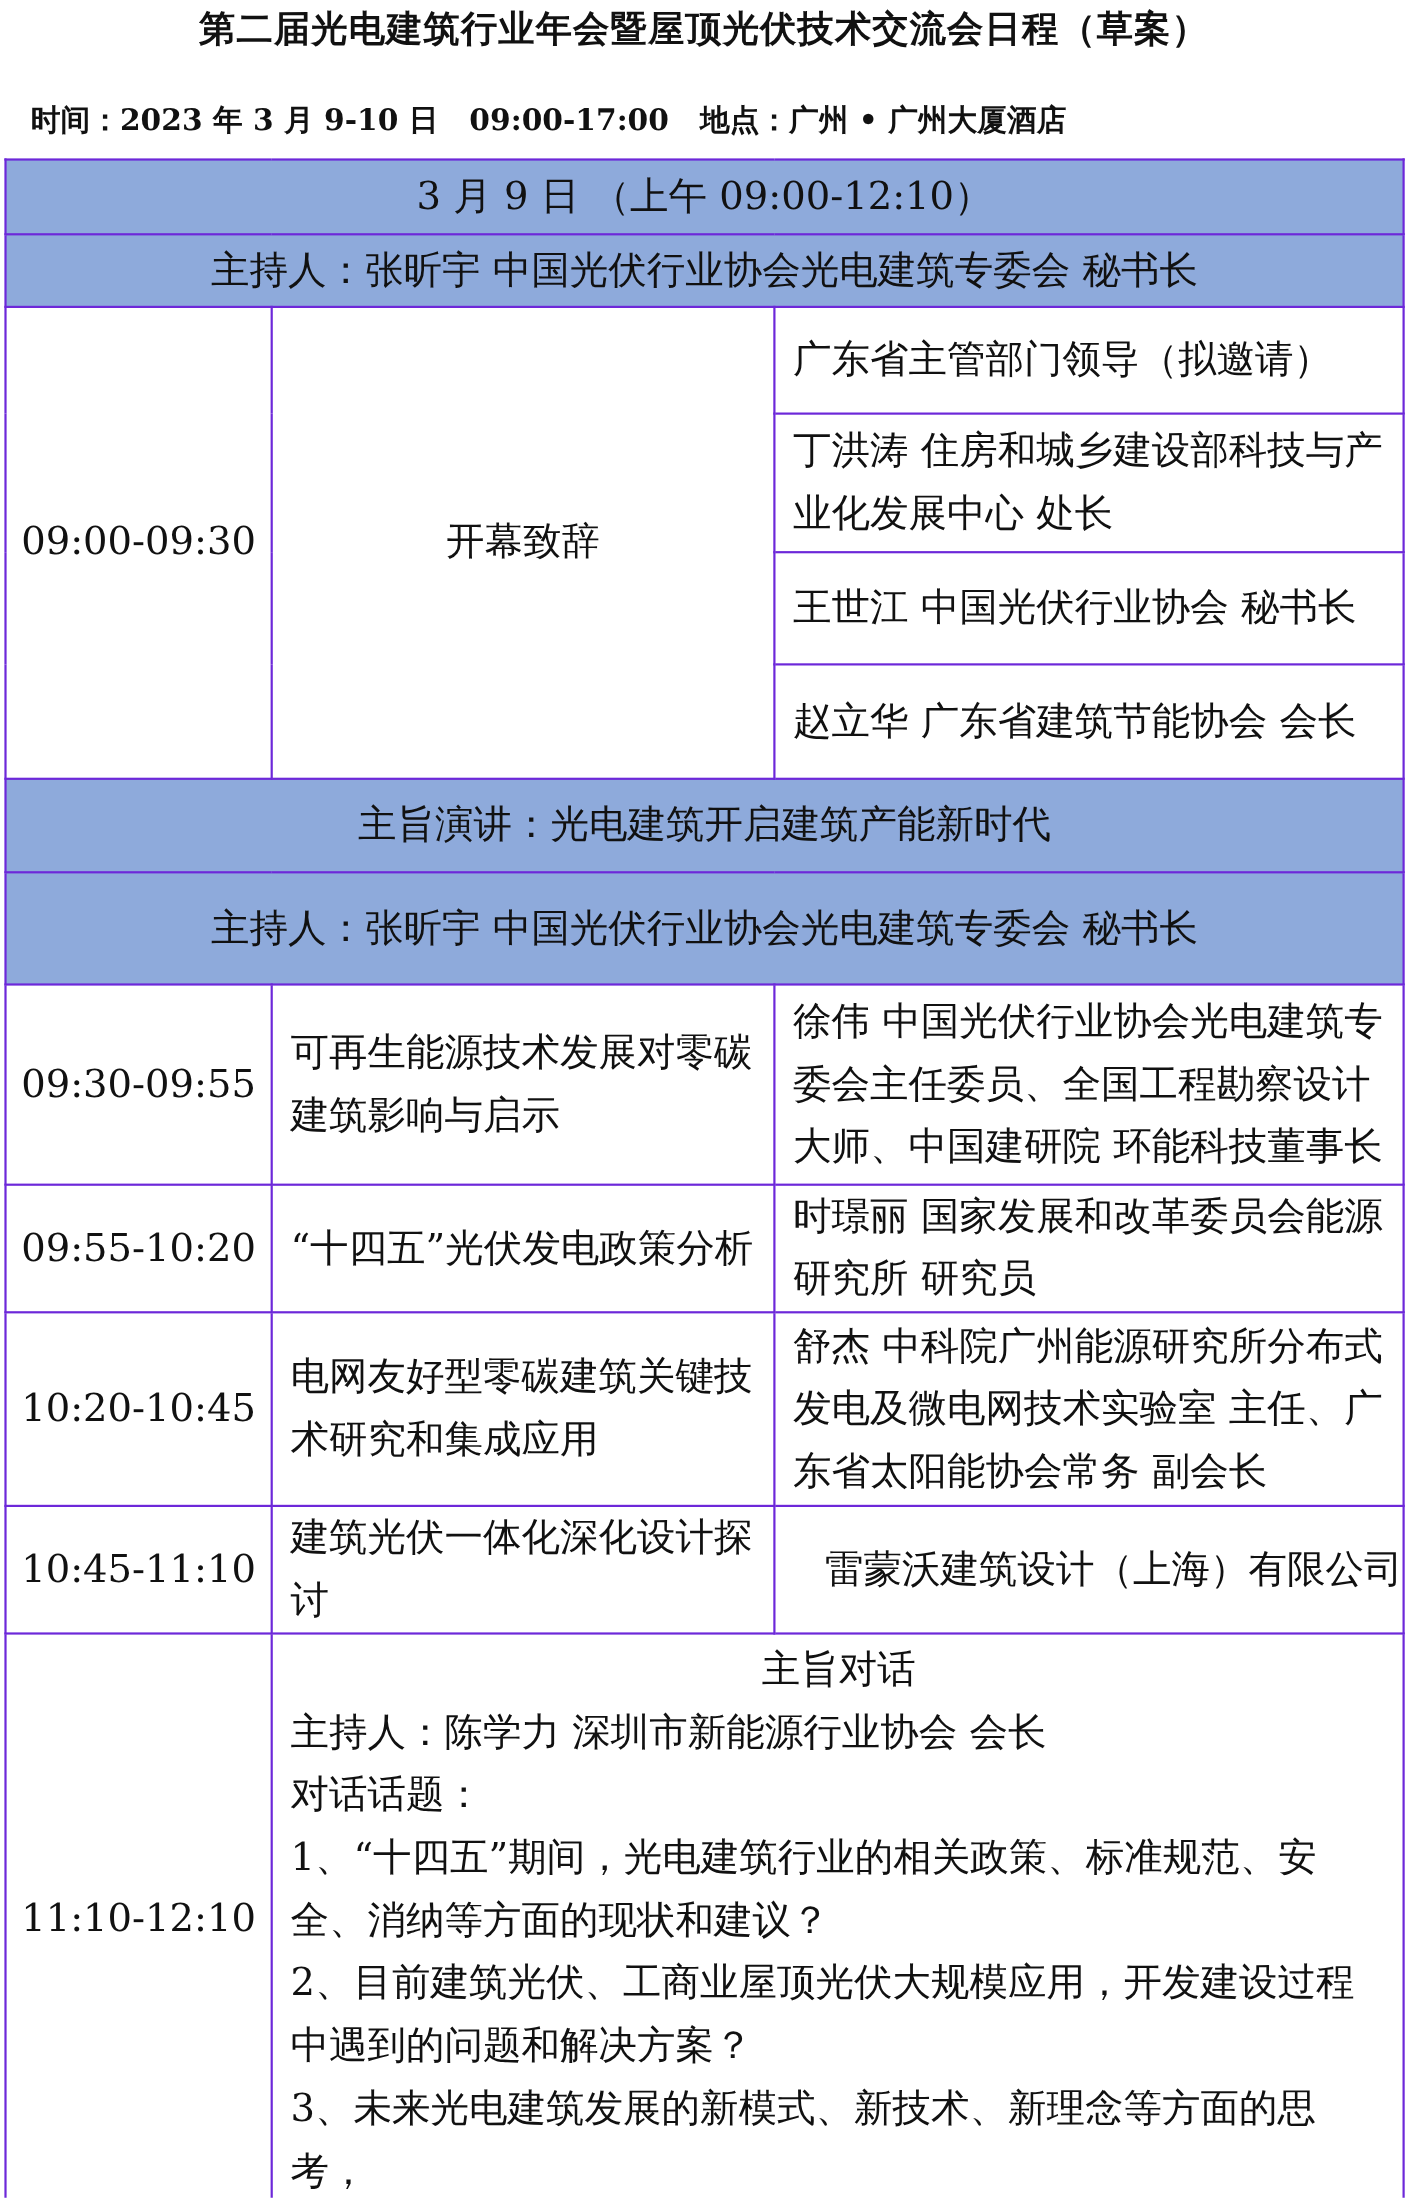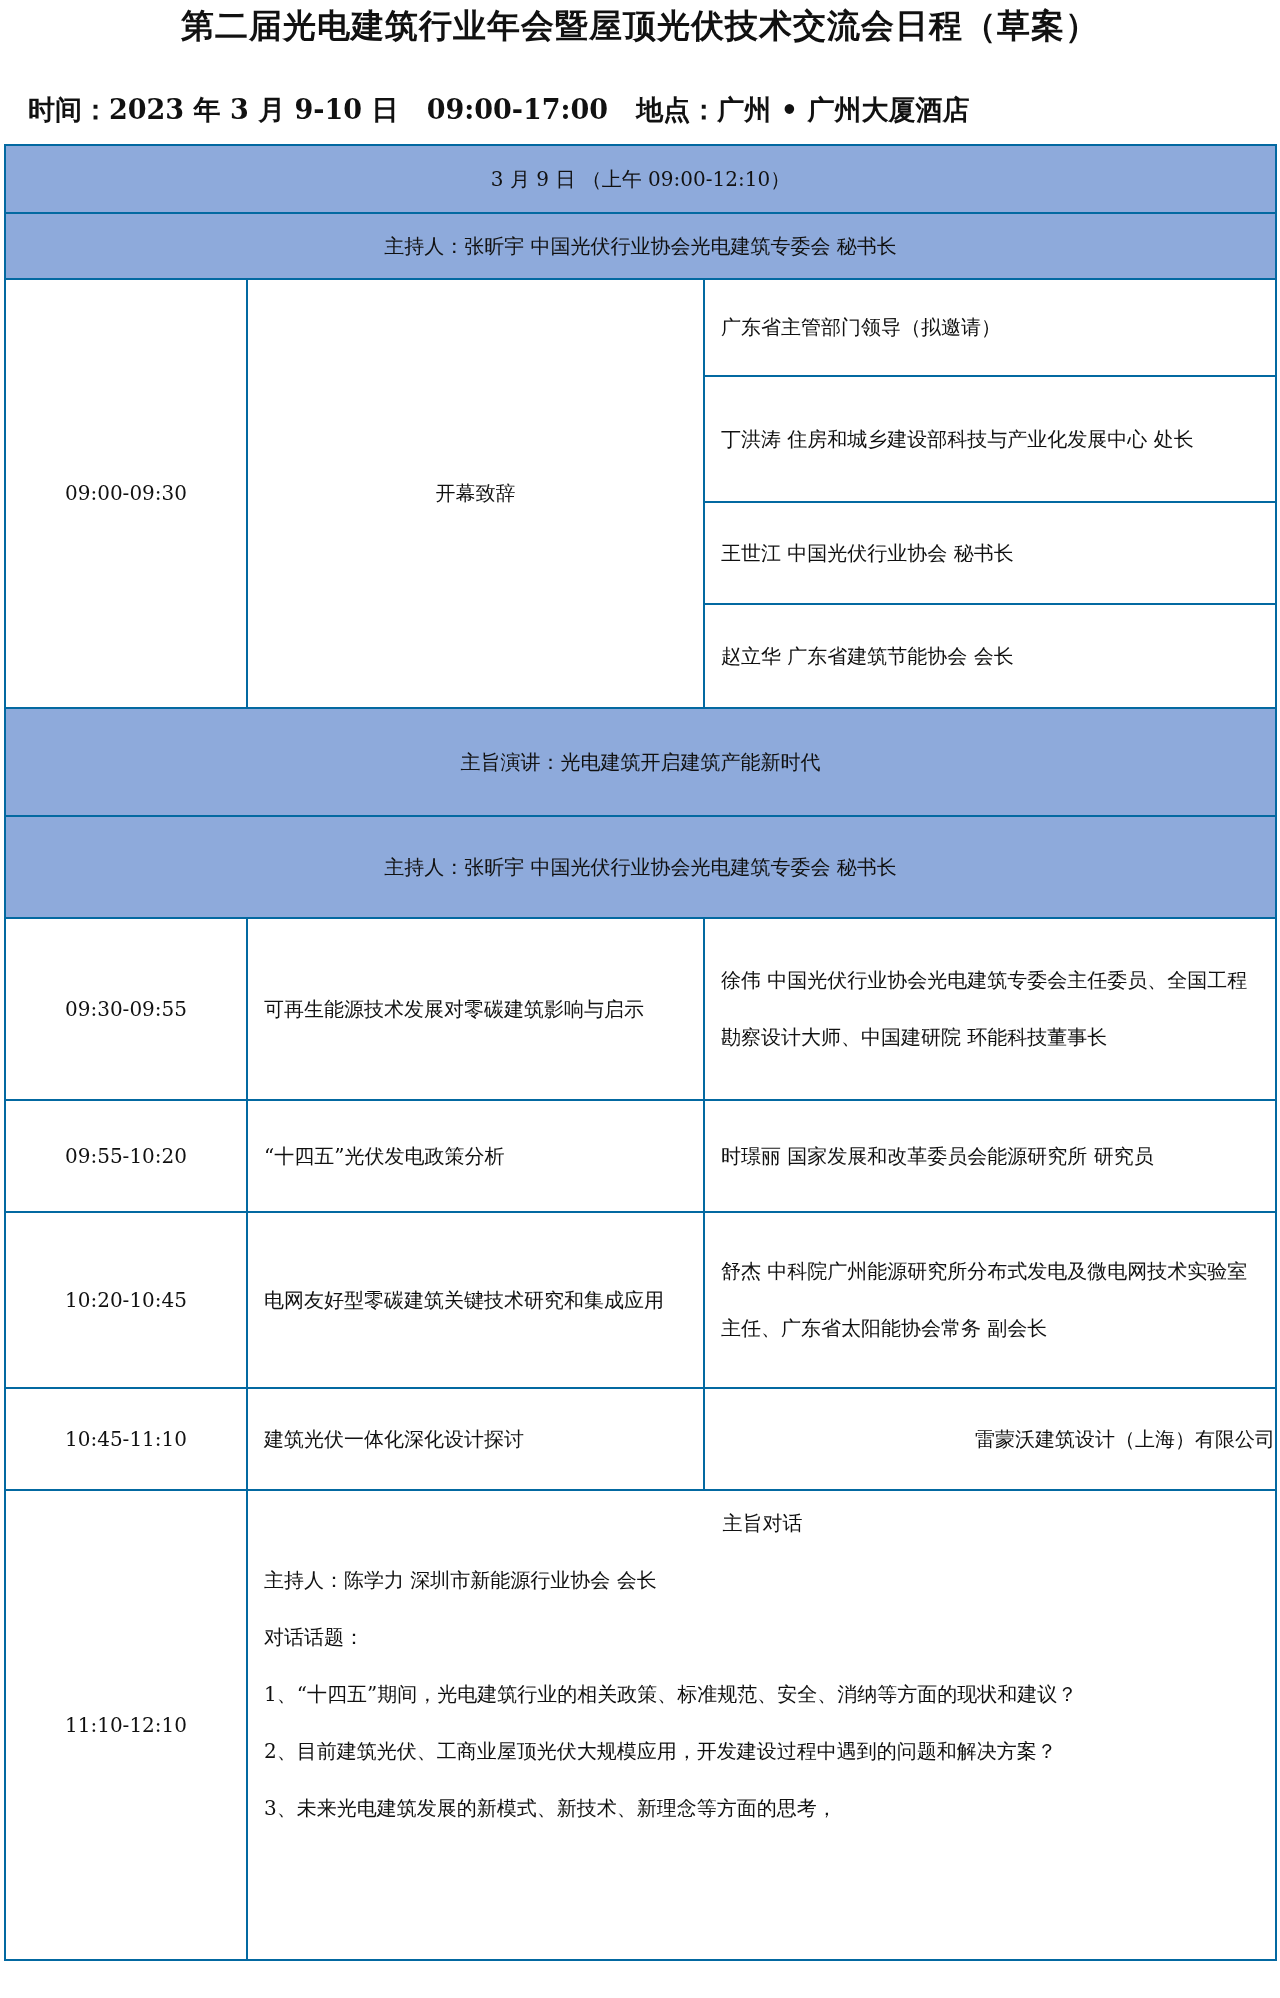--- a/index.html
+++ b/index.html
@@ -3,21 +3,21 @@
 <meta charset="utf-8">
 <style>
   html, body { margin: 0; padding: 0; background: #ffffff; }
   body { width: 1280px; height: 1998px; position: relative; overflow: hidden;
          font-family: "DejaVu Serif", "Liberation Serif", serif; color: #111; }
   .title { position: absolute; left: 0; top: 4px; width: 1280px; text-align: center;
            font-size: 33px; font-weight: bold; letter-spacing: 1px; line-height: 44px; }
   .subtitle { position: absolute; left: 28px; top: 90px; font-size: 27px; font-weight: bold;
               line-height: 40px; white-space: pre; }
   .grid { position: absolute; left: 4px; top: 144px; width: 1271px; border-collapse: collapse; table-layout: fixed; }
-  .grid td { border: 2px solid #0369a1; padding: 0; font-size: 20px; line-height: 57px; vertical-align: middle; }
+  .grid td { border: 2px solid #6d28d9; padding: 0; font-size: 35px; line-height: 57px; vertical-align: middle; }
   .band { background: #8eaadb; text-align: center; color: #111; }
   .time { text-align: center; border-radius: 26px; }
   .topic { text-align: center; }
   .cell-left { text-align: left; padding-left: 16px !important; padding-right: 10px !important; }
   .speaker { text-align: left; padding-left: 16px !important; padding-right: 8px !important; }
   .center { text-align: right; }
   .dialog-body { padding: 4px 14px 0 16px !important; vertical-align: top !important; border-radius: 15px; }
   .dialog-body div { line-height: 57px; }
 </style>
 </head>
@@ -49,21 +49,21 @@
   <tr style="height:126px">
     <td class="speaker">丁洪涛 住房和城乡建设部科技与产业化发展中心 处长</td>
   </tr>
   <tr style="height:102px">
     <td class="speaker">王世江 中国光伏行业协会 秘书长</td>
   </tr>
   <tr style="height:104px">
     <td class="speaker">赵立华 广东省建筑节能协会 会长</td>
   </tr>
 
-  <tr style="height:108px">
+  <tr style="height:85px">
     <td colspan="3" class="band">主旨演讲：光电建筑开启建筑产能新时代</td>
   </tr>
   <tr style="height:102px">
     <td colspan="3" class="band">主持人：张昕宇 中国光伏行业协会光电建筑专委会 秘书长</td>
   </tr>
 
   <tr style="height:182px">
     <td class="time">09:30-09:55</td>
     <td class="cell-left">可再生能源技术发展对零碳建筑影响与启示</td>
     <td class="speaker">徐伟 中国光伏行业协会光电建筑专委会主任委员、全国工程勘察设计大师、中国建研院 环能科技董事长</td>

